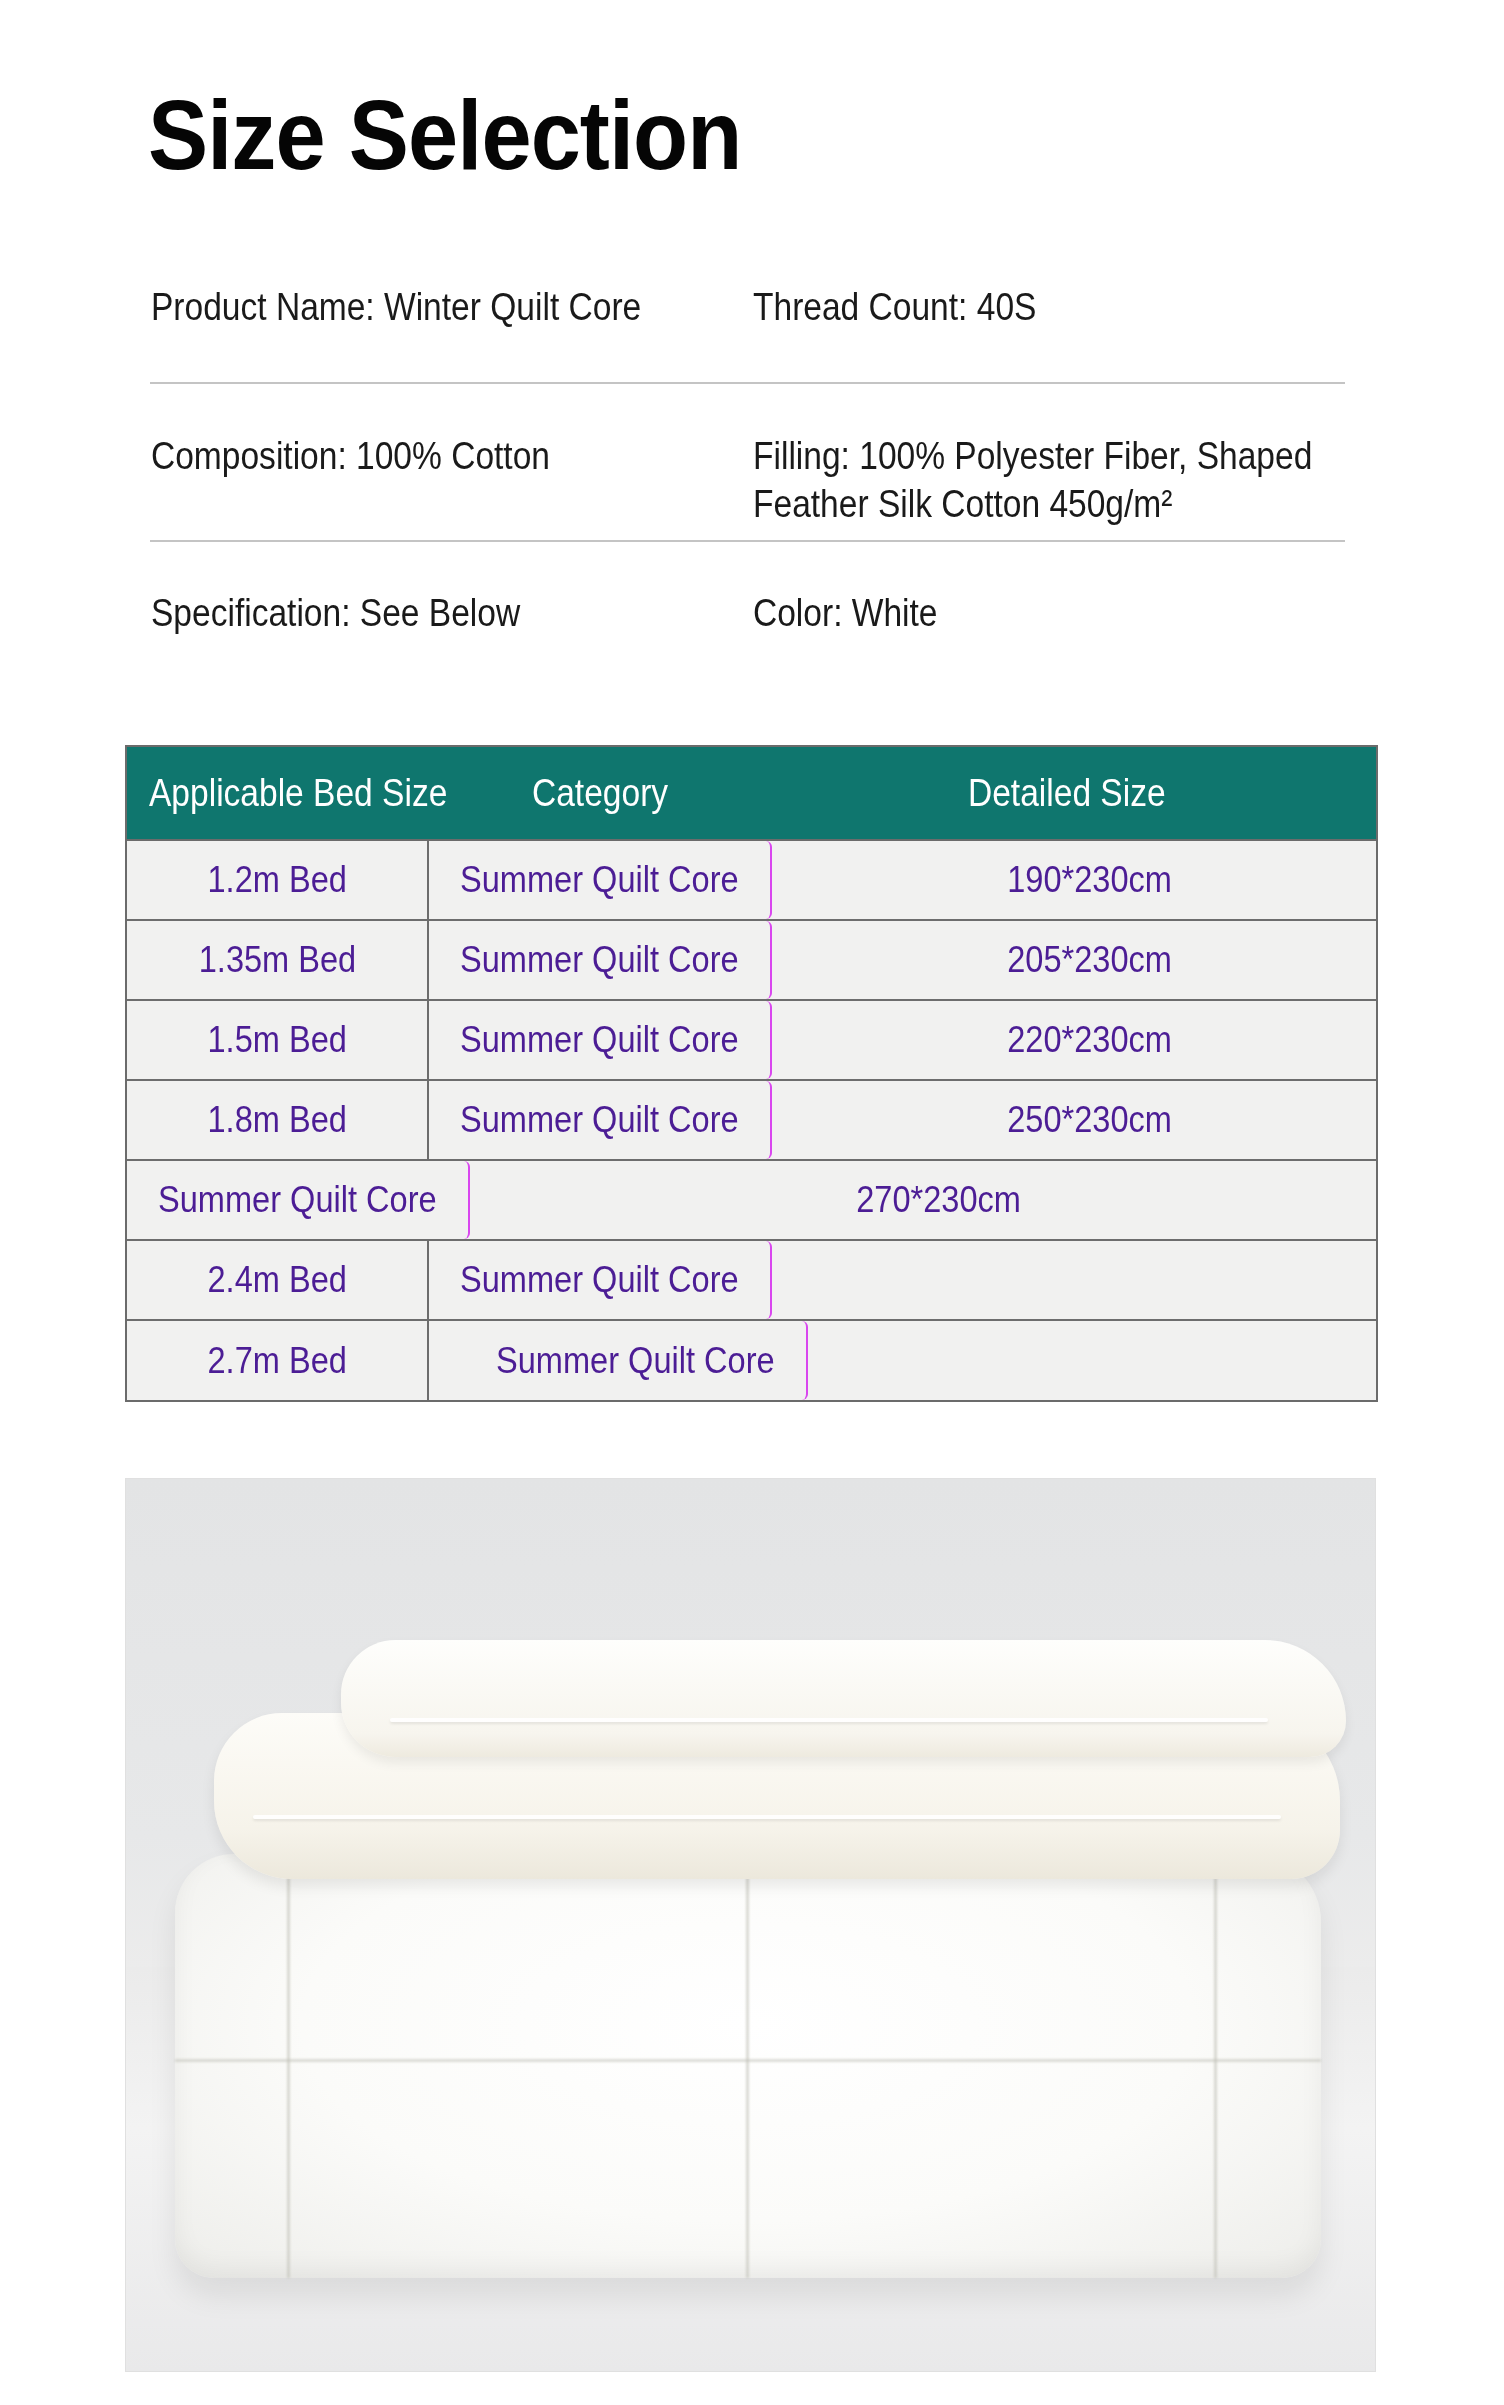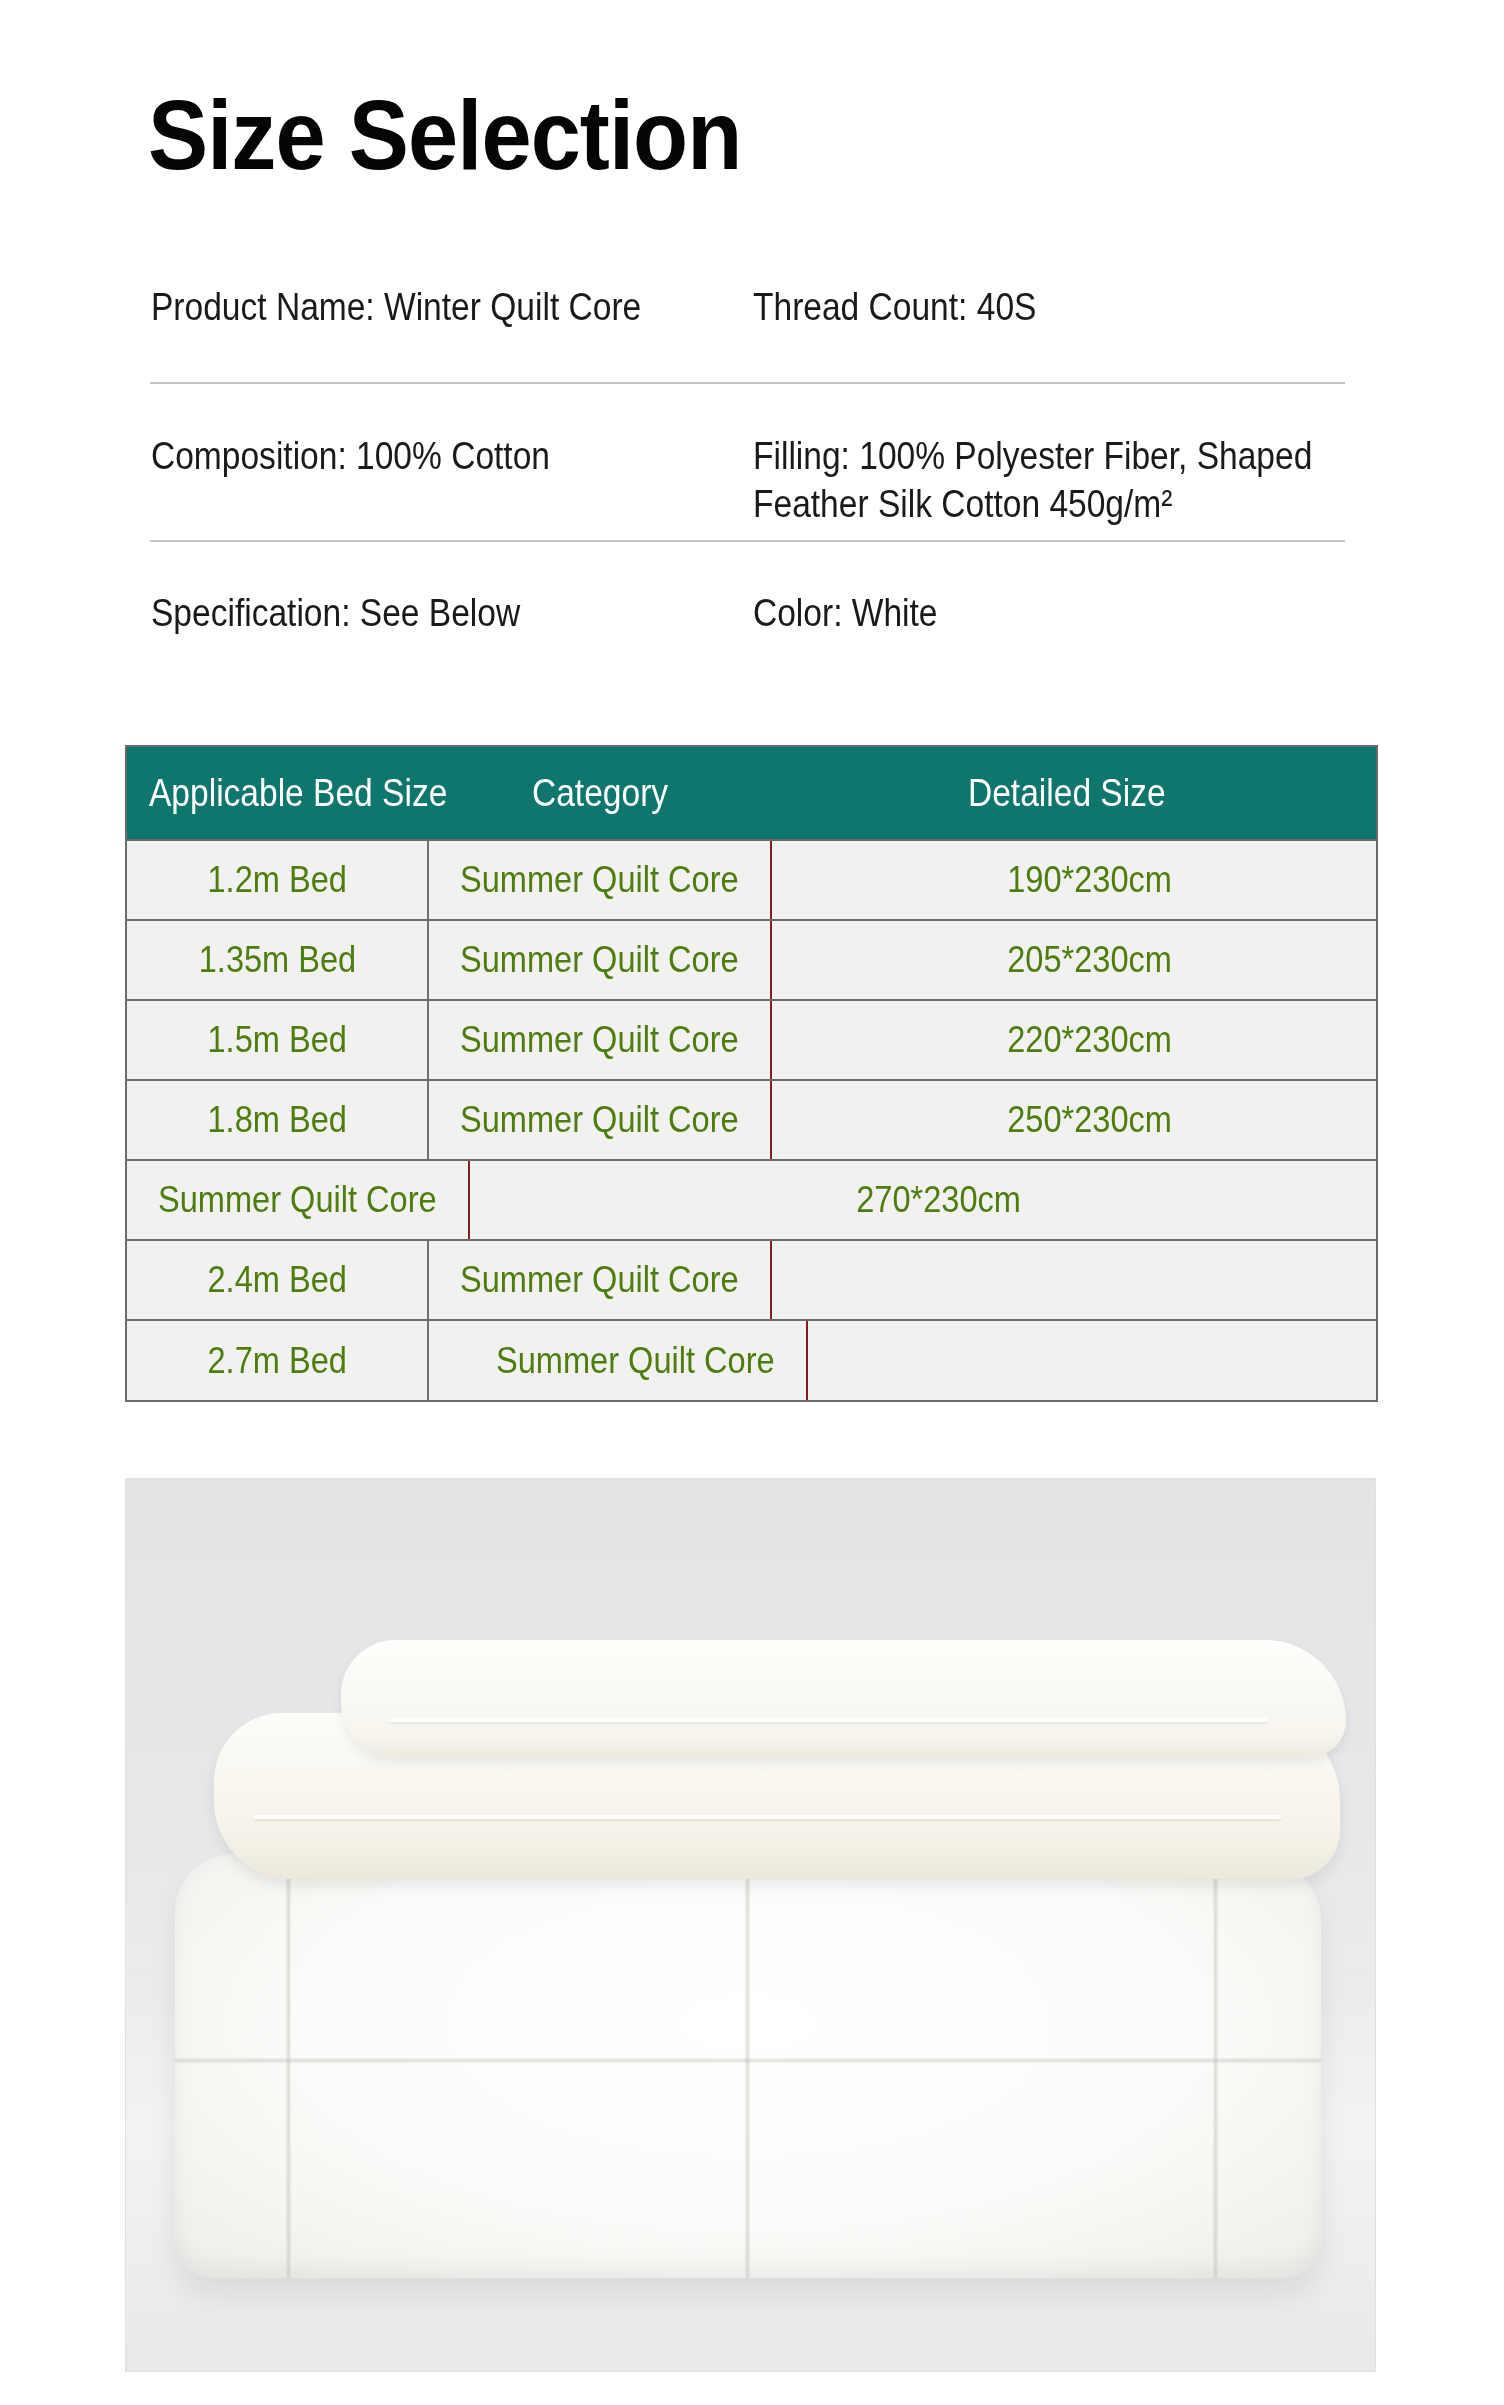--- a/index.html
+++ b/index.html
@@ -28,25 +28,25 @@
   .thead { height: 94px; background: #0f766e; position: relative; border-bottom: 2.9px solid #6b6b6b; box-sizing: border-box; }
   .th {
     position: absolute; top: 0; height: 91px; line-height: 91px;
     font-size: 39px; color: #ffffff; white-space: nowrap;
     transform: scaleX(0.86); transform-origin: left center;
   }
   .tr { position: relative; height: 80px; border-bottom: 2px solid #6d6d6d; box-sizing: border-box; display: flex; }
   .tr:last-child { border-bottom: none; height: 79px; gap: 36px; }
   .td {
     height: 100%; display: flex; align-items: center; justify-content: center;
-    font-size: 37px; color: #4d7c0f; box-sizing: border-box; white-space: nowrap; overflow: visible;
+    font-size: 37px; color: #4c1d95; box-sizing: border-box; white-space: nowrap; overflow: visible;
   }
   .td span { display: inline-block; transform: scaleX(0.88); }
   .c1 { width: 302px; border-right: 2px solid #6d6d6d; }
-  .c2 { width: 343px; border-right: 2px solid #7f1d1d; }
+  .c2 { width: 343px; border-right: 2px solid #d946ef; border-radius: 6px; }
   .c3 { flex: 1; padding-left: 32px; }
 
   .photo {
     position: absolute; left: 125px; top: 1478px; width: 1251px; height: 894px;
     background: linear-gradient(180deg, #e3e4e5 0%, #e7e8e9 40%, #ececec 55%, #f0f0f0 100%);
     overflow: hidden; border: 1px solid #e0e0e0; box-sizing: border-box;
   }
   .floor { position: absolute; left: 0; right: 0; top: 488px; bottom: 0; background: linear-gradient(180deg,#ebebeb,#f3f3f3 40%,#e9e9ea); }
   .quilt-base {
     position: absolute; left: 49px; top: 375px; width: 1146px; height: 424px;

